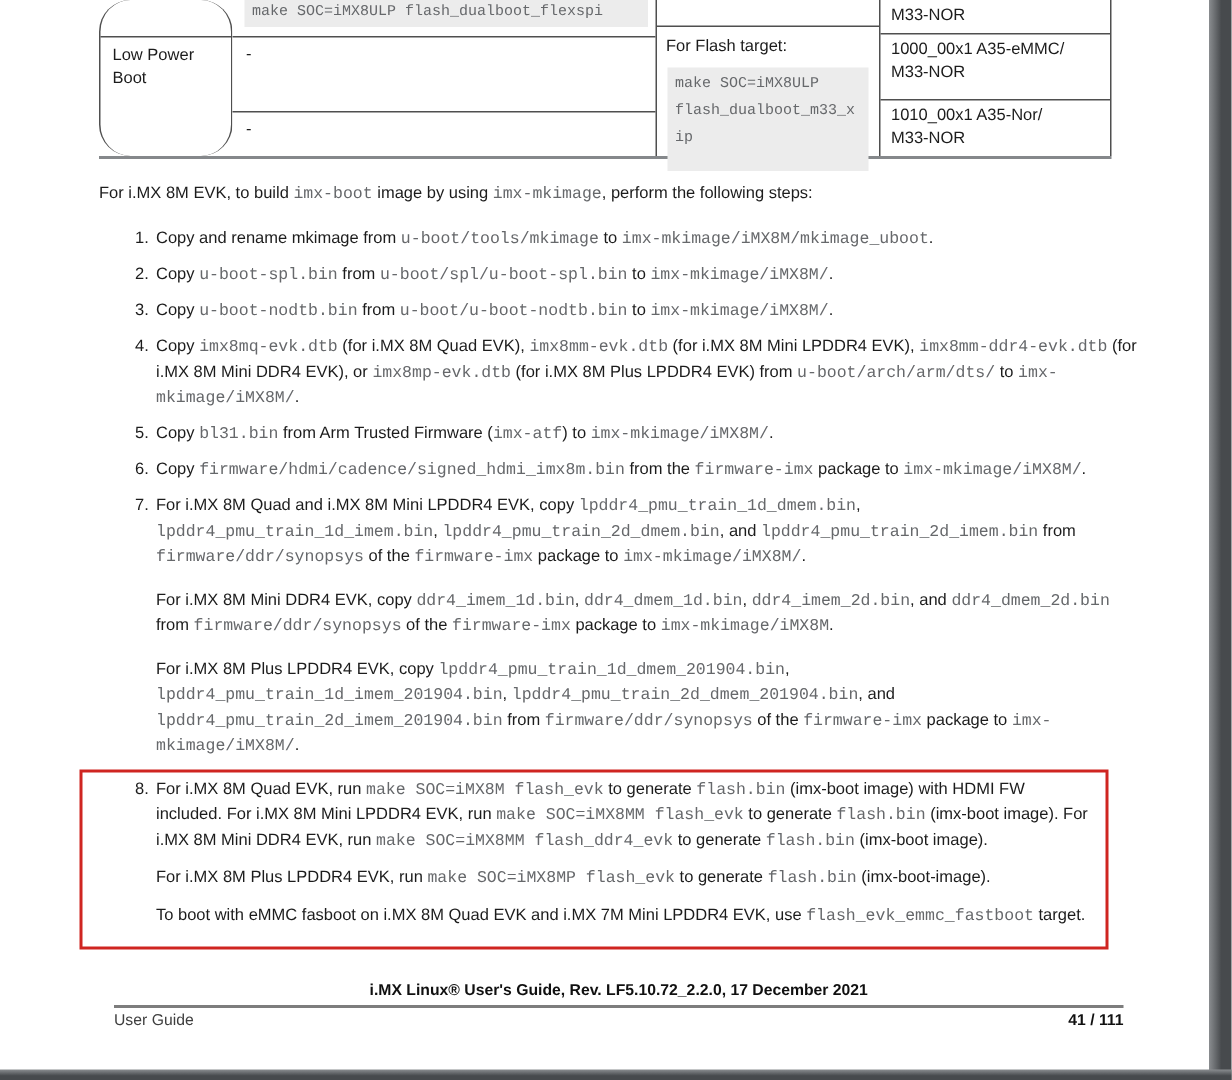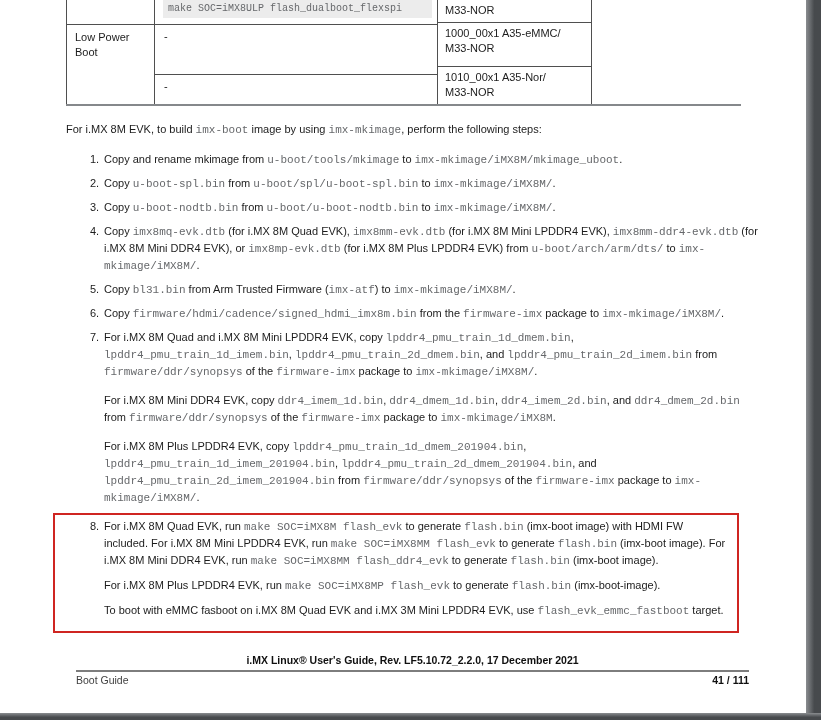--- a/index.html
+++ b/index.html
@@ -18,21 +18,21 @@
     width:821px;height:720px;position:relative;overflow:hidden;
     background:#ffffff;
     font-family:"Liberation Sans","DejaVu Sans",sans-serif;
     color:var(--text);
   }
   .page{position:absolute;left:0;top:0;width:806px;height:713px;background:#fff;}
 
   
   .doc-table{display:flex;margin-left:66px;width:675px;border-bottom:2px solid var(--table-bottom);}
   .col{display:flex;flex-direction:column;border-right:1px solid var(--table-border);box-sizing:border-box;}
-  .c1{width:89px;border-left:1px solid var(--table-border);}
+  .c1{width:89px;border-left:1px solid var(--table-border);border-radius:21px;}
   .c2{width:283px;}
   .c3{width:149px;}
   .c4{width:154px;}
   .cell{box-sizing:border-box;border-bottom:1px solid var(--table-border);font-size:11px;line-height:15px;}
   .cell.last{border-bottom:none;}
   .h18{height:18px}.h23{height:23px}.h25{height:25px}.h29{height:29px}
   .h37{height:37px}.h44{height:44px}.h50{height:50px}.h79{height:79px}.h86{height:86px}
   .rowhead{padding:5px 8px;}
   .dash{padding:4px 0 0 9px;}
   .pre-cell{white-space:pre-line;padding:3px 6px 0 7px;}
@@ -86,20 +86,27 @@
     <div class="col c1">
       <div class="cell h25"></div>
       <div class="cell h79 last rowhead">Low Power Boot</div>
     </div>
     <div class="col c2">
       <div class="cell h25">
         <div class="code-block top-code">make SOC=iMX8ULP flash_dualboot_flexspi</div>
       </div>
       <div class="cell h50 dash">-</div>
       <div class="cell h29 last dash">-</div>
+    </div>
+    <div class="col c3">
+      <div class="cell h18"></div>
+      <div class="cell h86 last">
+        <div class="ft-label">For Flash target:</div>
+        <div class="code-block ft-code">make SOC=iMX8ULP flash_dualboot_m33_xip</div>
+      </div>
     </div>
     <div class="col c4">
       <div class="cell h23 pre-cell">M33-NOR</div>
       <div class="cell h44 pre-cell">1000_00x1 A35-eMMC/
 M33-NOR</div>
       <div class="cell h37 last pre-cell">1010_00x1 A35-Nor/
 M33-NOR</div>
     </div>
   </div>
 
@@ -157,32 +164,32 @@
         <div class="p"><span>For i.MX 8M Plus LPDDR4 EVK, copy </span><span class="code">lpddr4_pmu_train_1d_dmem_201904.bin</span><span>, </span><span class="code">lpddr4_pmu_train_1d_imem_201904.bin</span><span>, </span><span class="code">lpddr4_pmu_train_2d_dmem_201904.bin</span><span>, and </span><span class="code">lpddr4_pmu_train_2d_imem_201904.bin</span><span> from </span><span class="code">firmware/ddr/synopsys</span><span> of the </span><span class="code">firmware-imx</span><span> package to </span><span class="code">imx-mkimage/iMX8M/</span><span>.</span></div>
       </div>
     </div>
 
     <div class="redbox">
       <div class="step">
         <span class="step-num">8.</span>
         <div class="step-body">
           <div class="p"><span>For i.MX 8M Quad EVK, run </span><span class="code">make SOC=iMX8M flash_evk</span><span> to generate </span><span class="code">flash.bin</span><span> (imx-boot image) with HDMI FW included. For i.MX 8M Mini LPDDR4 EVK, run </span><span class="code">make SOC=iMX8MM flash_evk</span><span> to generate </span><span class="code">flash.bin</span><span> (imx-boot image). For i.MX 8M Mini DDR4 EVK, run </span><span class="code">make SOC=iMX8MM flash_ddr4_evk</span><span> to generate </span><span class="code">flash.bin</span><span> (imx-boot image).</span></div>
           <div class="p"><span>For i.MX 8M Plus LPDDR4 EVK, run </span><span class="code">make SOC=iMX8MP flash_evk</span><span> to generate </span><span class="code">flash.bin</span><span> (imx-boot-image).</span></div>
-          <div class="p"><span>To boot with eMMC fasboot on i.MX 8M Quad EVK and i.MX 3M Mini LPDDR4 EVK, use </span><span class="code">flash_evk_emmc_fastboot</span><span> target.</span></div>
+          <div class="p"><span>To boot with eMMC fasboot on i.MX 8M Quad EVK and i.MX 7M Mini LPDDR4 EVK, use </span><span class="code">flash_evk_emmc_fastboot</span><span> target.</span></div>
         </div>
       </div>
     </div>
 
   </div>
 
   <div class="footer">
     <div class="f-title">i.MX Linux® User's Guide, Rev. LF5.10.72_2.2.0, 17 December 2021</div>
     <div class="f-rule"></div>
     <div class="f-row">
-      <span class="f-left">Boot Guide</span>
+      <span class="f-left">User Guide</span>
       <span class="f-right">41 / 111</span>
     </div>
   </div>
 
 </div>
 
 <div class="bar-right"></div>
 <div class="bar-bottom"></div>
 
 </body></html>

